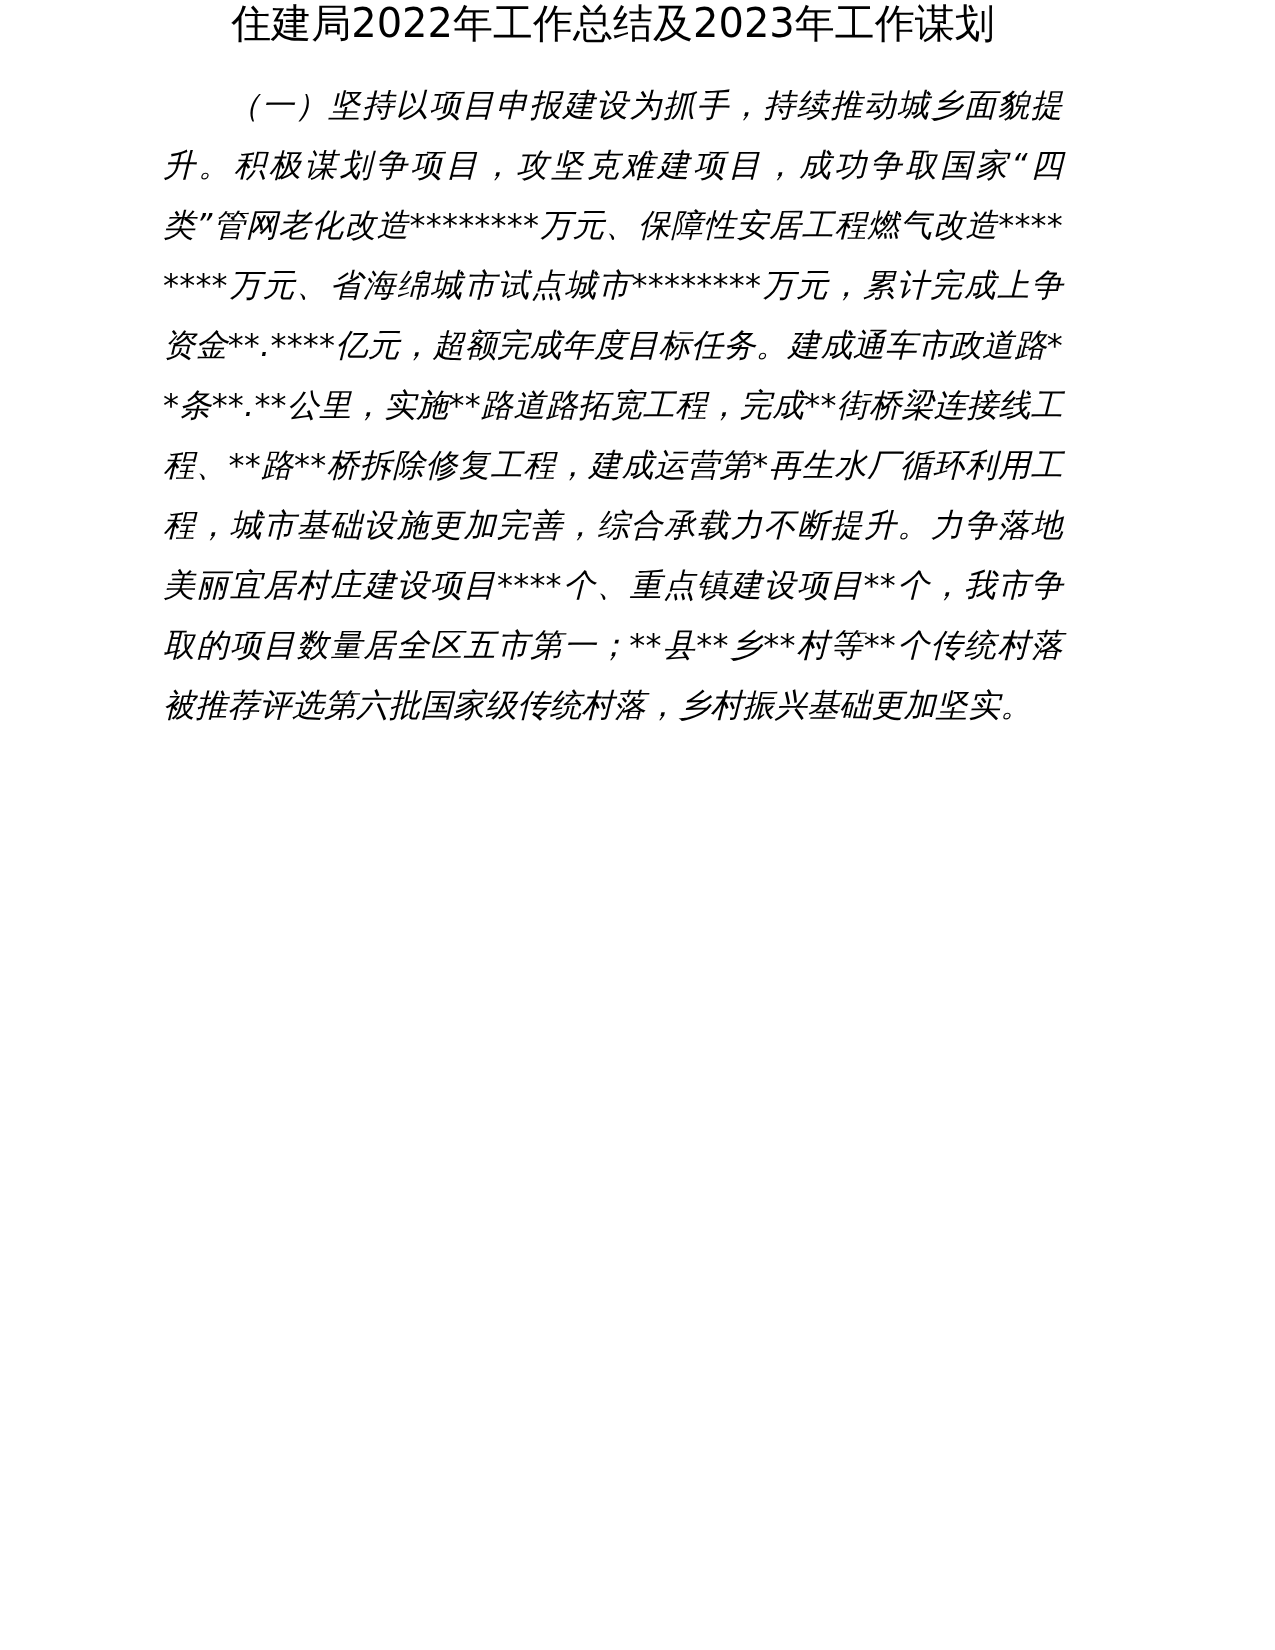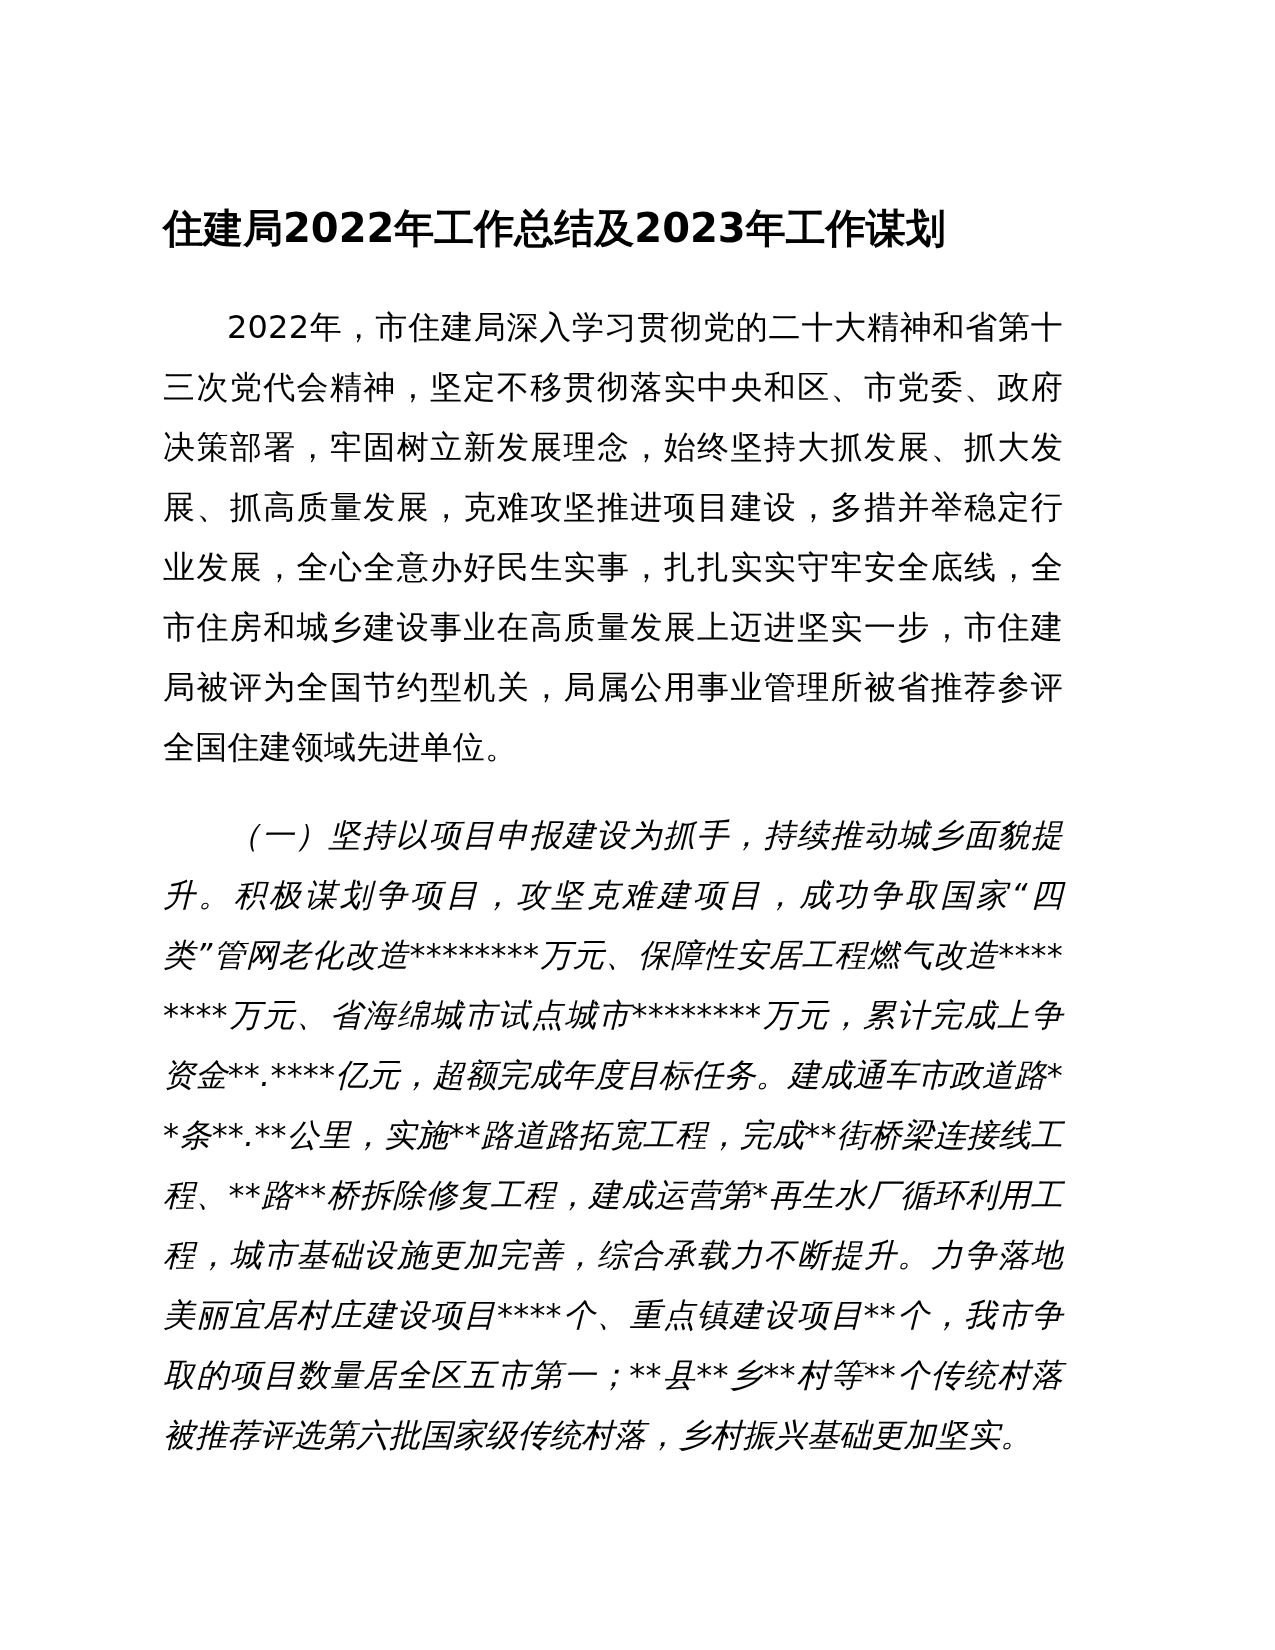--- a/index.html
+++ b/index.html
@@ -23,26 +23,25 @@
     overflow: hidden;
   }
   .content {
     position: absolute;
     left: 163px;
     top: 0;
     width: 900px;
   }
   .doc-title {
     font-size: 40px;
-    font-weight: bold;
+    font-weight: normal;
     line-height: 1.18;
-    text-align: left;
+    text-align: center;
     letter-spacing: 0px;
     margin: 0;
-    padding-top: 205px;
     padding-bottom: 0;
     white-space: nowrap;
   }
   .para {
     font-size: 32px;
     line-height: 60px;
     text-align: justify;
     text-justify: inter-ideograph;
     text-align-last: left;
     margin: 0;
@@ -62,18 +61,17 @@
   }
 </style>
 </head>
 <body>
 
 <div class="page">
   <div class="content">
 
     <h1 class="doc-title">住建局2022年工作总结及2023年工作谋划</h1>
 
-    <p class="para first"><span class="indent"></span><span>2022年，市住建局深入学习贯彻党的二十大精神和省第十三次党代会精神，坚定不移贯彻落实中央和区、市党委、政府决策部署，牢固树立新发展理念，始终坚持大抓发展、抓大发展、抓高质量发展，克难攻坚推进项目建设，多措并举稳定行业发展，全心全意办好民生实事，扎扎实实守牢安全底线，全市住房和城乡建设事业在高质量发展上迈进坚实一步，市住建局被评为全国节约型机关，局属公用事业管理所被省推荐参评全国住建领域先进单位。</span></p>
 
     <p class="para second"><span class="indent"></span><span>（一）坚持以项目申报建设为抓手，持续推动城乡面貌提升。积极谋划争项目，攻坚克难建项目，成功争取国家“四类”管网老化改造********万元、保障性安居工程燃气改造********万元、省海绵城市试点城市********万元，累计完成上争资金**.****亿元，超额完成年度目标任务。建成通车市政道路**条**.**公里，实施**路道路拓宽工程，完成**街桥梁连接线工程、**路**桥拆除修复工程，建成运营第*再生水厂循环利用工程，城市基础设施更加完善，综合承载力不断提升。力争落地美丽宜居村庄建设项目****个、重点镇建设项目**个，我市争取的项目数量居全区五市第一；**县**乡**村等**个传统村落被推荐评选第六批国家级传统村落，乡村振兴基础更加坚实。</span></p>
 
   </div>
 </div>
 
 </body></html>

